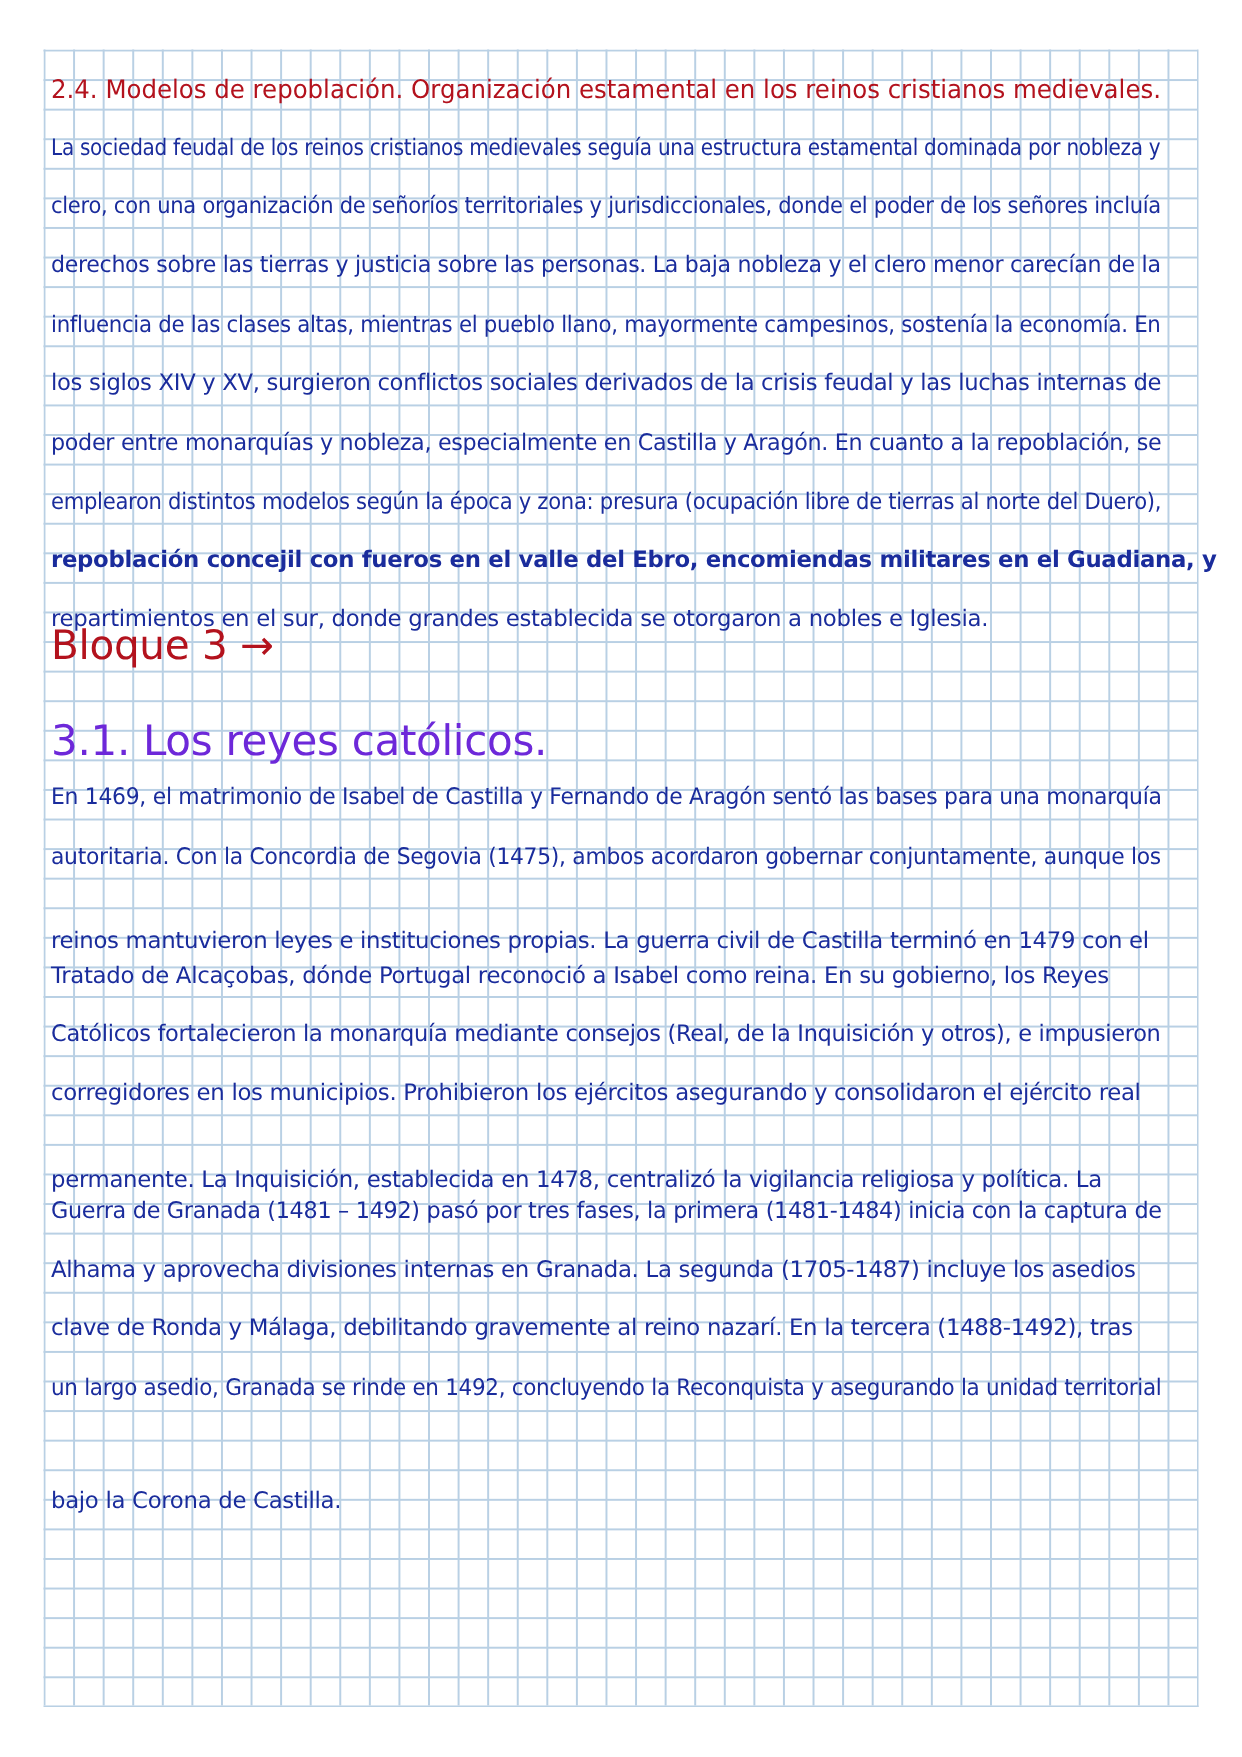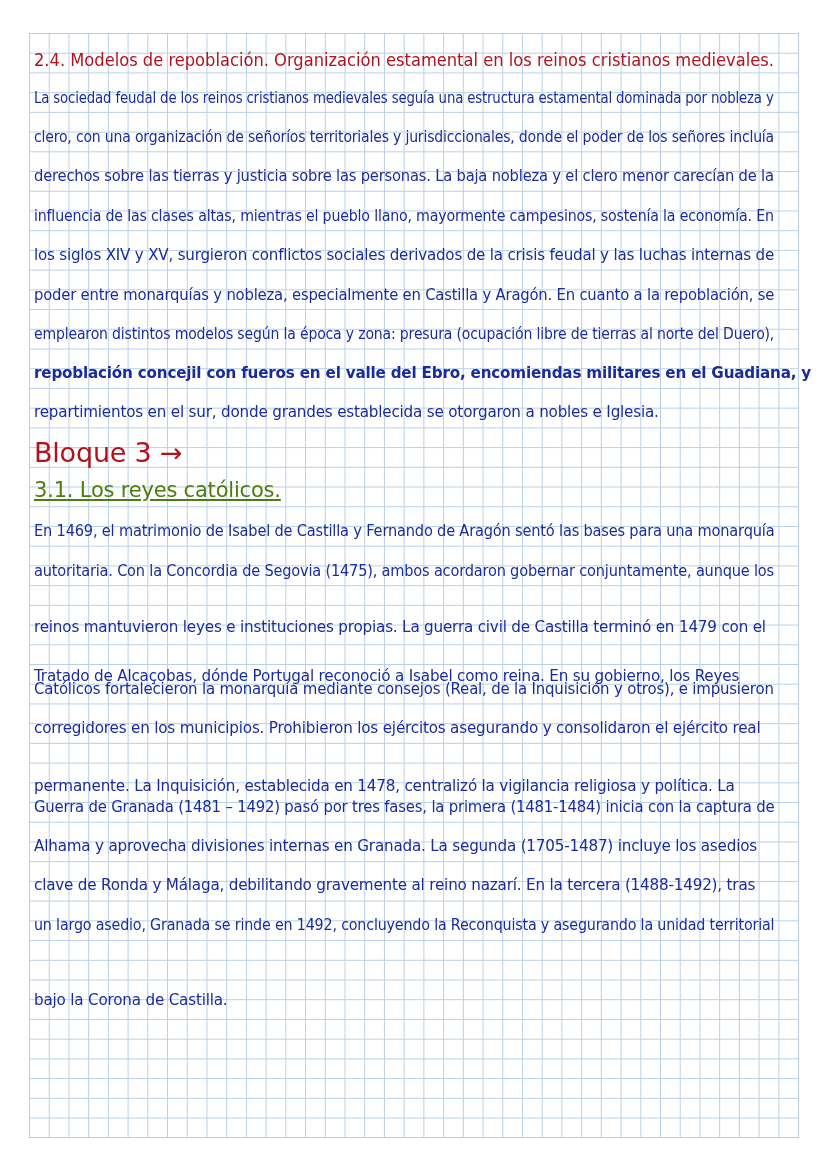--- a/index.html
+++ b/index.html
@@ -40,49 +40,48 @@
     .title {
       color: #b3121d;
       font-size: 17px;
       letter-spacing: 0px;
     }
     .bloque {
       color: #b3121d;
       font-size: 27px;
     }
     .subtitle {
-      color: #4d7c0f;
-      font-size: 21px;
-      text-decoration: underline;
+      color: #6d28d9;
+      font-size: 28px;
     }
   </style>
 </head>
 <body>
 
 <div class="sheet"></div>
 
 <div class="line title" style="top: 52px; transform-origin: left top; transform: scaleX(0.958549);">2.4. Modelos de repoblación. Organización estamental en los reinos cristianos medievales.</div>
 
 <div class="line" style="top: 91px; transform-origin: left top; transform: scaleX(0.877817);">La sociedad feudal de los reinos cristianos medievales seguía una estructura estamental dominada por nobleza y</div>
 <div class="line" style="top: 130px; transform-origin: left top; transform: scaleX(0.923845);">clero, con una organización de señoríos territoriales y jurisdiccionales, donde el poder de los señores incluía</div>
 <div class="line" style="top: 169px; transform-origin: left top; transform: scaleX(0.968586);">derechos sobre las tierras y justicia sobre las personas. La baja nobleza y el clero menor carecían de la</div>
 <div class="line" style="top: 209px; transform-origin: left top; transform: scaleX(0.934343);">influencia de las clases altas, mientras el pueblo llano, mayormente campesinos, sostenía la economía. En</div>
 <div class="line" style="top: 248px; transform-origin: left top; transform: scaleX(0.994624);">los siglos XIV y XV, surgieron conflictos sociales derivados de la crisis feudal y las luchas internas de</div>
 <div class="line" style="top: 288px; transform-origin: left top; transform: scaleX(0.974967);">poder entre monarquías y nobleza, especialmente en Castilla y Aragón. En cuanto a la repoblación, se</div>
 <div class="line" style="top: 327px; transform-origin: left top; transform: scaleX(0.926158);">emplearon distintos modelos según la época y zona: presura (ocupación libre de tierras al norte del Duero),</div>
 <div class="line" style="top:366px;font-weight:bold;">repoblación concejil con fueros en el valle del Ebro, encomiendas militares en el Guadiana, y</div>
 <div class="line" style="top:405px;">repartimientos en el sur, donde grandes establecida se otorgaron a nobles e Iglesia.</div>
 
-<div class="line bloque" style="top:439px;">Bloque 3 →</div>
+<div class="line bloque" style="top:417px;">Bloque 3 →</div>
 <div class="line subtitle" style="top:480px;">3.1. Los reyes católicos.</div>
 
 <div class="line" style="top: 524px; transform-origin: left top; transform: scaleX(0.961039);">En 1469, el matrimonio de Isabel de Castilla y Fernando de Aragón sentó las bases para una monarquía</div>
 <div class="line" style="top: 564px; transform-origin: left top; transform: scaleX(0.958549);">autoritaria. Con la Concordia de Segovia (1475), ambos acordaron gobernar conjuntamente, aunque los</div>
 <div class="line" style="top:603px;margin-top:17px;">reinos mantuvieron leyes e instituciones propias. La guerra civil de Castilla terminó en 1479 con el</div>
-<div class="line" style="top:669px;">Tratado de Alcaçobas, dónde Portugal reconoció a Isabel como reina. En su gobierno, los Reyes</div>
+<div class="line" style="top:643px;">Tratado de Alcaçobas, dónde Portugal reconoció a Isabel como reina. En su gobierno, los Reyes</div>
 <div class="line" style="top: 682px; transform-origin: left top; transform: scaleX(0.985353);">Católicos fortalecieron la monarquía mediante consejos (Real, de la Inquisición y otros), e impusieron</div>
 <div class="line" style="top:721px;">corregidores en los municipios. Prohibieron los ejércitos asegurando y consolidaron el ejército real</div>
 <div class="line" style="top:779px;">permanente. La Inquisición, establecida en 1478, centralizó la vigilancia religiosa y política. La</div>
 <div class="line" style="top: 800px; transform-origin: left top; transform: scaleX(0.978836);">Guerra de Granada (1481 – 1492) pasó por tres fases, la primera (1481-1484) inicia con la captura de</div>
 <div class="line" style="top:839px;">Alhama y aprovecha divisiones internas en Granada. La segunda (1705-1487) incluye los asedios</div>
 <div class="line" style="top:878px;">clave de Ronda y Málaga, debilitando gravemente al reino nazarí. En la tercera (1488-1492), tras</div>
 <div class="line" style="top: 918px; transform-origin: left top; transform: scaleX(0.941476);">un largo asedio, Granada se rinde en 1492, concluyendo la Reconquista y asegurando la unidad territorial</div>
 <div class="line" style="top:957px;margin-top:36px;">bajo la Corona de Castilla.</div>
 
 </body></html>

